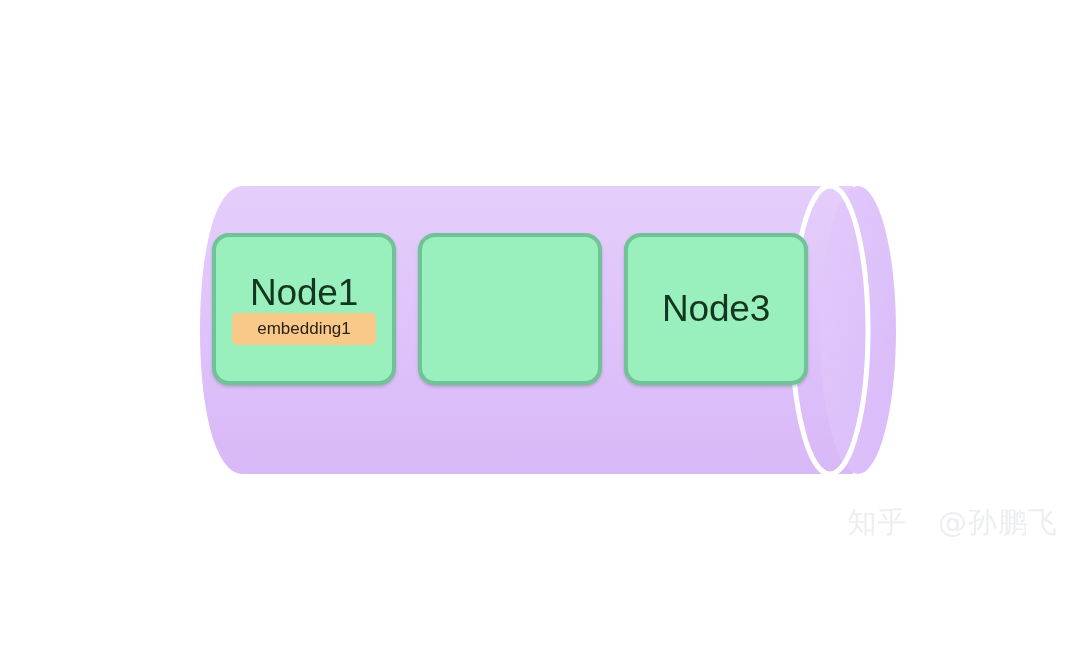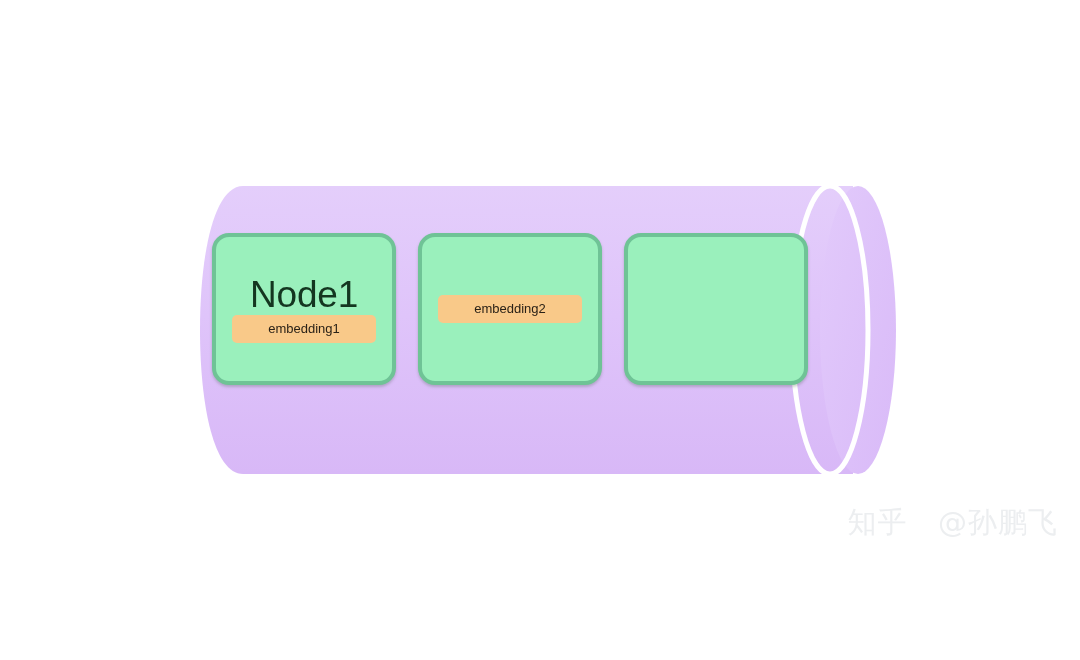--- a/index.html
+++ b/index.html
@@ -75,21 +75,21 @@
     font-weight: 400;
     color: #143620;
     letter-spacing: -0.2px;
     margin-bottom: 2px;
     user-select: none;
   }
 
   .node-embedding {
     background: #F9C989;
     color: #2b2217;
-    font-size: 13px;
+    font-size: 17px;
     line-height: 1;
     font-weight: 400;
     border-radius: 5px;
     padding: 7px 0 8px 0;
     width: 144px;
     text-align: center;
     user-select: none;
   }
 
   
@@ -143,24 +143,24 @@
   </div>
 
   <div class="nodes-row">
 
     <div class="node-card">
       <div class="node-title">Node1</div>
       <div class="node-embedding">embedding1</div>
     </div>
 
     <div class="node-card">
-      <div class="node-embedding">embedding2</div>
     </div>
 
     <div class="node-card">
+      <div class="node-title">Node3</div>
     </div>
 
   </div>
 
   <div class="watermark">
     <span>知乎</span>
     <span class="wm-sep"></span>
     <span>@孙鹏飞</span>
   </div>
 

